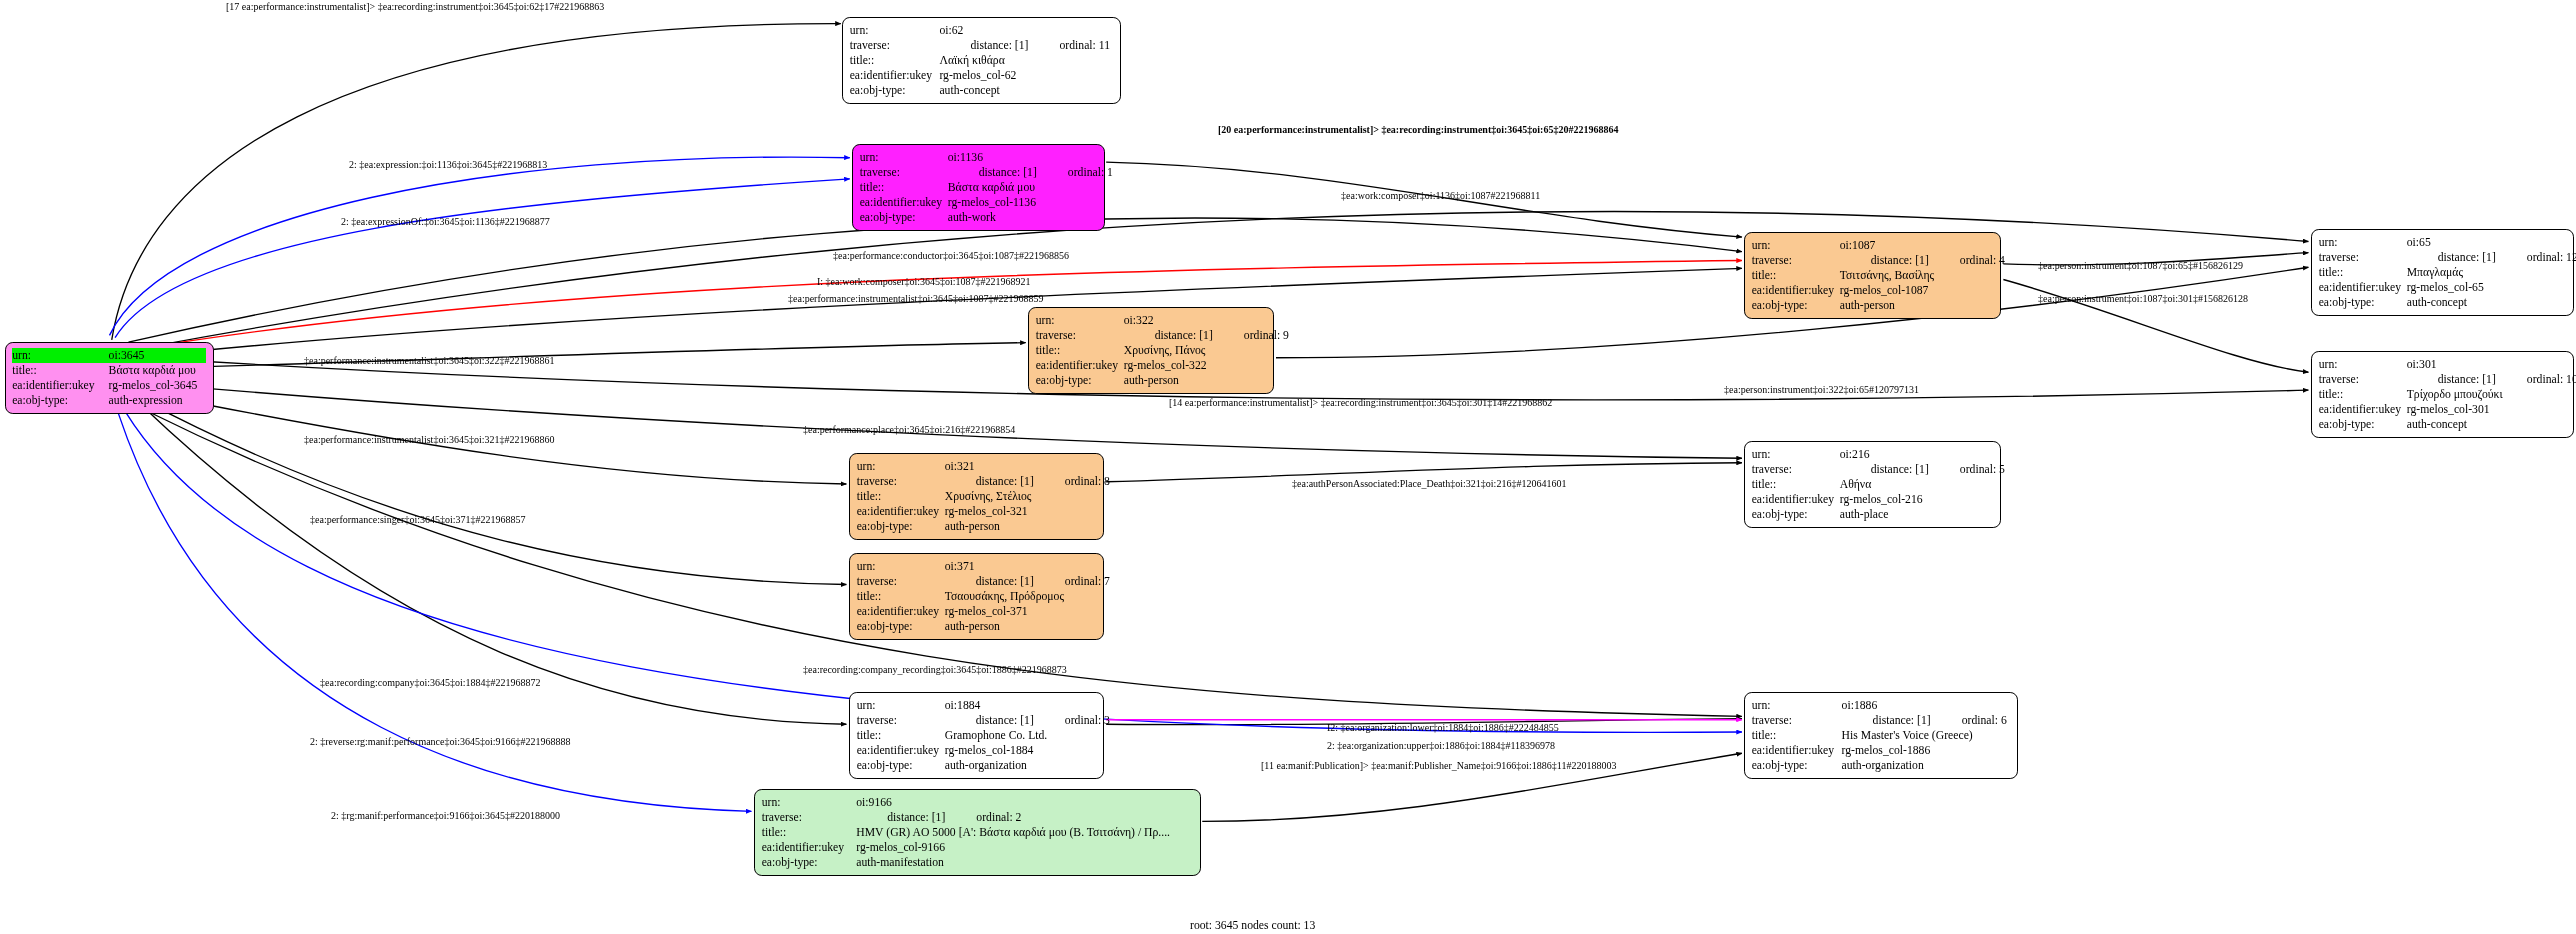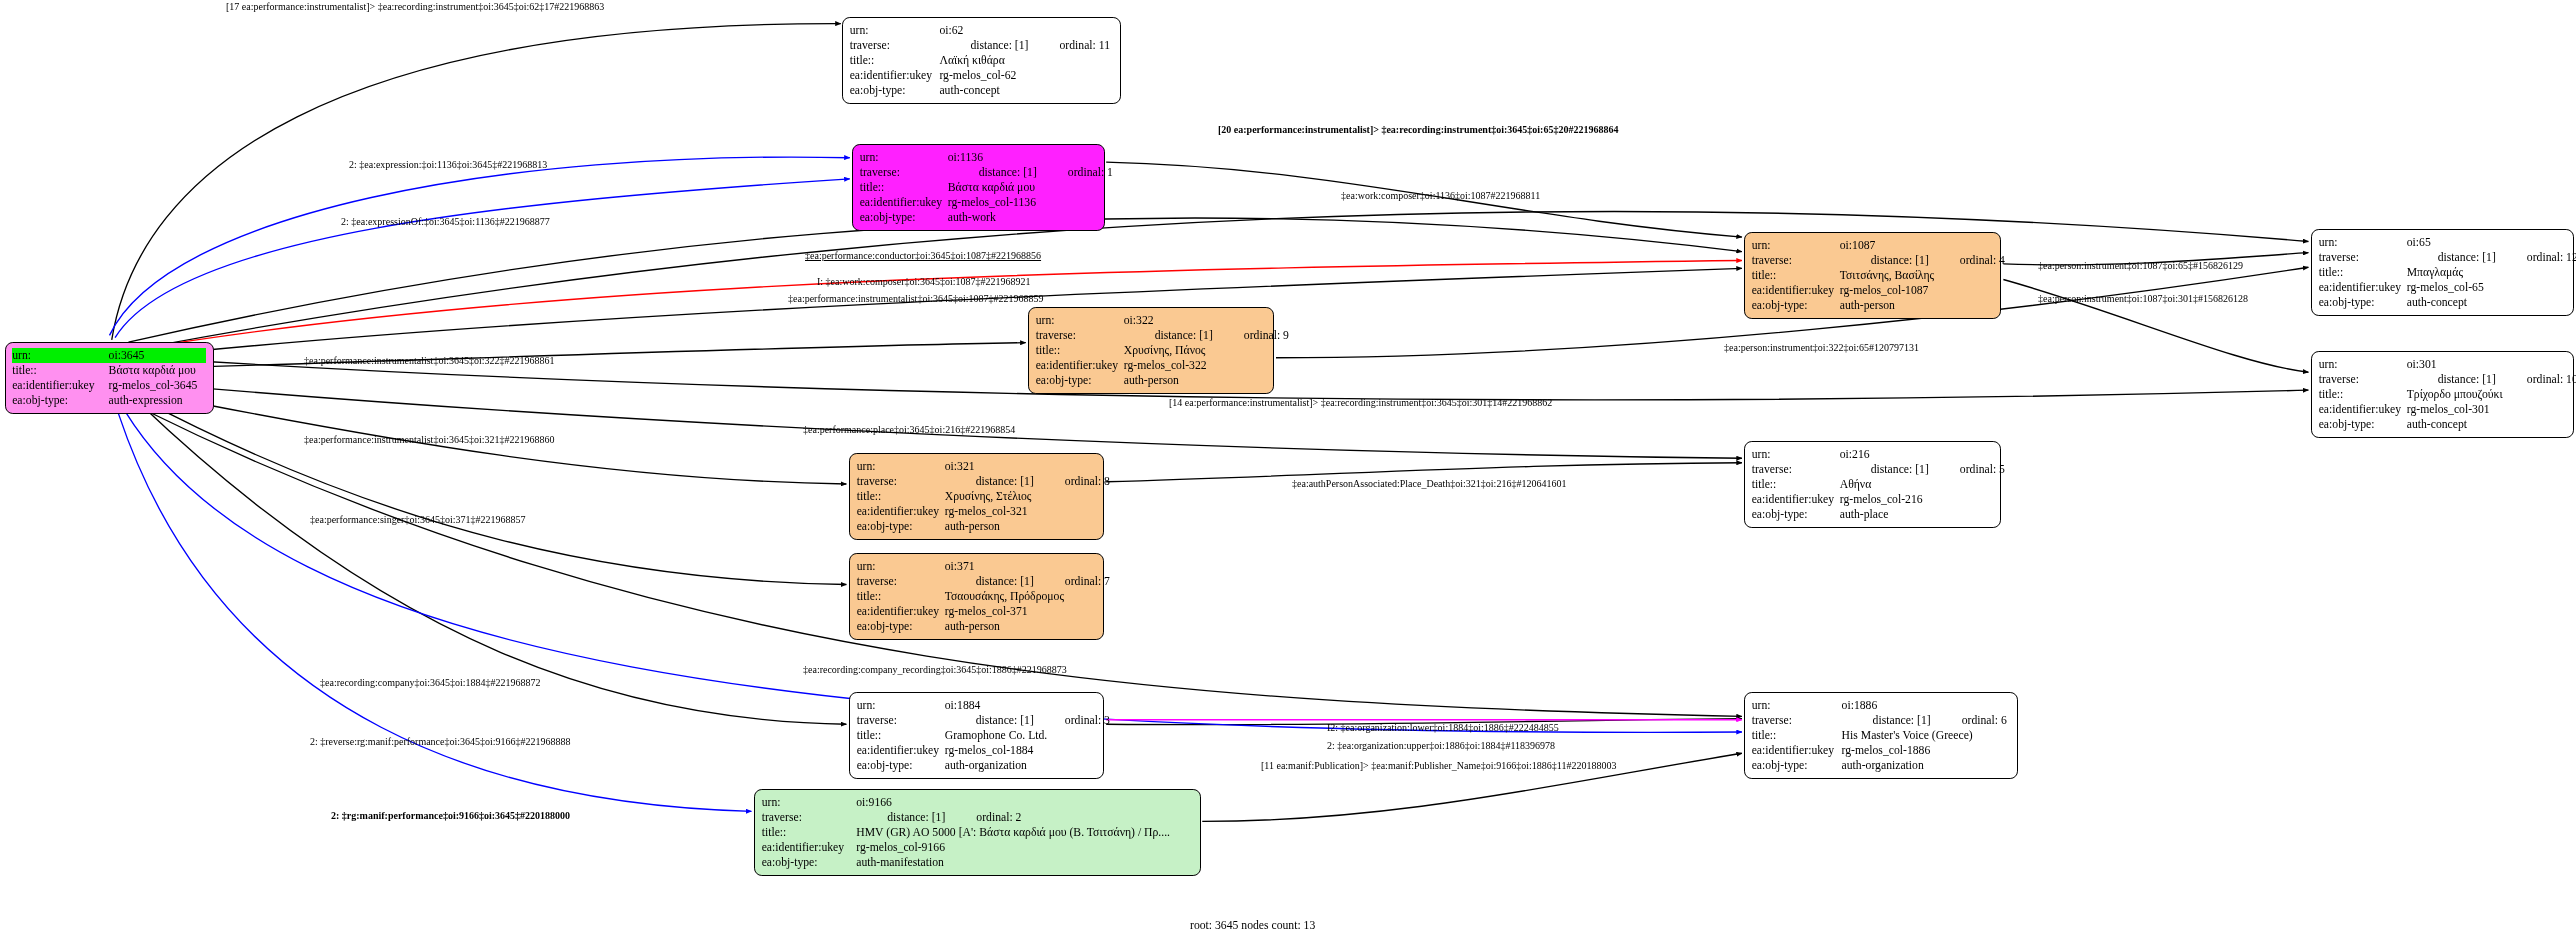--- a/index.html
+++ b/index.html
@@ -434,36 +434,36 @@
           </tr>
     </tbody>
       </table>
   </div>
 
   <div class="elabel" style="left:226px;top:1.7px;">[17 ea:performance:instrumentalist]&gt; ‡ea:recording:instrument‡oi:3645‡oi:62‡17#221968863</div>
   <div class="elabel" style="left:1218px;top:125px;font-weight:bold;">[20 ea:performance:instrumentalist]&gt; ‡ea:recording:instrument‡oi:3645‡oi:65‡20#221968864</div>
   <div class="elabel" style="left:349px;top:160px;">2: ‡ea:expression:‡oi:1136‡oi:3645‡#221968813</div>
   <div class="elabel" style="left:341px;top:217px;text-align:right;">2: ‡ea:expressionOf:‡oi:3645‡oi:1136‡#221968877</div>
   <div class="elabel" style="left:1341px;top:191px;">‡ea:work:composer‡oi:1136‡oi:1087#221968811</div>
-  <div class="elabel" style="left:805px;top:251px;text-decoration:underline;">‡ea:performance:conductor‡oi:3645‡oi:1087‡#221968856</div>
+  <div class="elabel" style="left:833px;top:251px;">‡ea:performance:conductor‡oi:3645‡oi:1087‡#221968856</div>
   <div class="elabel" style="left:817px;top:277px;">I: ‡ea:work:composer‡oi:3645‡oi:1087‡#221968921</div>
   <div class="elabel" style="left:788px;top:294px;">‡ea:performance:instrumentalist‡oi:3645‡oi:1087‡#221968859</div>
   <div class="elabel" style="left:2038px;top:261px;">‡ea:person:instrument‡oi:1087‡oi:65‡#156826129</div>
   <div class="elabel" style="left:2038px;top:294px;">‡ea:person:instrument‡oi:1087‡oi:301‡#156826128</div>
   <div class="elabel" style="left:304px;top:356px;">‡ea:performance:instrumentalist‡oi:3645‡oi:322‡#221968861</div>
-  <div class="elabel" style="left:1724px;top:343px;text-align:right;">‡ea:person:instrument‡oi:322‡oi:65#120797131</div>
+  <div class="elabel" style="left:1724px;top:385px;text-align:right;">‡ea:person:instrument‡oi:322‡oi:65#120797131</div>
   <div class="elabel" style="left:1169px;top:398px;">[14 ea:performance:instrumentalist]&gt; ‡ea:recording:instrument‡oi:3645‡oi:301‡14#221968862</div>
   <div class="elabel" style="left:803px;top:425px;">‡ea:performance:place‡oi:3645‡oi:216‡#221968854</div>
   <div class="elabel" style="left:304px;top:435px;">‡ea:performance:instrumentalist‡oi:3645‡oi:321‡#221968860</div>
   <div class="elabel" style="left:1292px;top:479px;">‡ea:authPersonAssociated:Place_Death‡oi:321‡oi:216‡#120641601</div>
   <div class="elabel" style="left:310px;top:515px;">‡ea:performance:singer‡oi:3645‡oi:371‡#221968857</div>
   <div class="elabel" style="left:320px;top:678px;">‡ea:recording:company‡oi:3645‡oi:1884‡#221968872</div>
   <div class="elabel" style="left:803px;top:665px;">‡ea:recording:company_recording‡oi:3645‡oi:1886‡#221968873</div>
   <div class="elabel" style="left:310px;top:737px;">2: ‡reverse:rg:manif:performance‡oi:3645‡oi:9166‡#221968888</div>
   <div class="elabel" style="left:1327px;top:723px;">I2: ‡ea:organization:lower‡oi:1884‡oi:1886‡#222484855</div>
   <div class="elabel" style="left:1327px;top:741px;">2: ‡ea:organization:upper‡oi:1886‡oi:1884‡#118396978</div>
   <div class="elabel" style="left:1243px;top:761px;padding-left:18px;">[11 ea:manif:Publication]&gt; ‡ea:manif:Publisher_Name‡oi:9166‡oi:1886‡11#220188003</div>
-  <div class="elabel" style="left:331px;top:811px;font-weight:bold;">2: ‡rg:manif:performance‡oi:9166‡oi:3645‡#220188000</div>
+  <div class="elabel" style="left:331px;top:811px;">2: ‡rg:manif:performance‡oi:9166‡oi:3645‡#220188000</div>
 
   <div class="footer" style="left:1190px;top:919px;">root: 3645 nodes count: 13</div>
 
 </div>
 
 
 </body></html>

